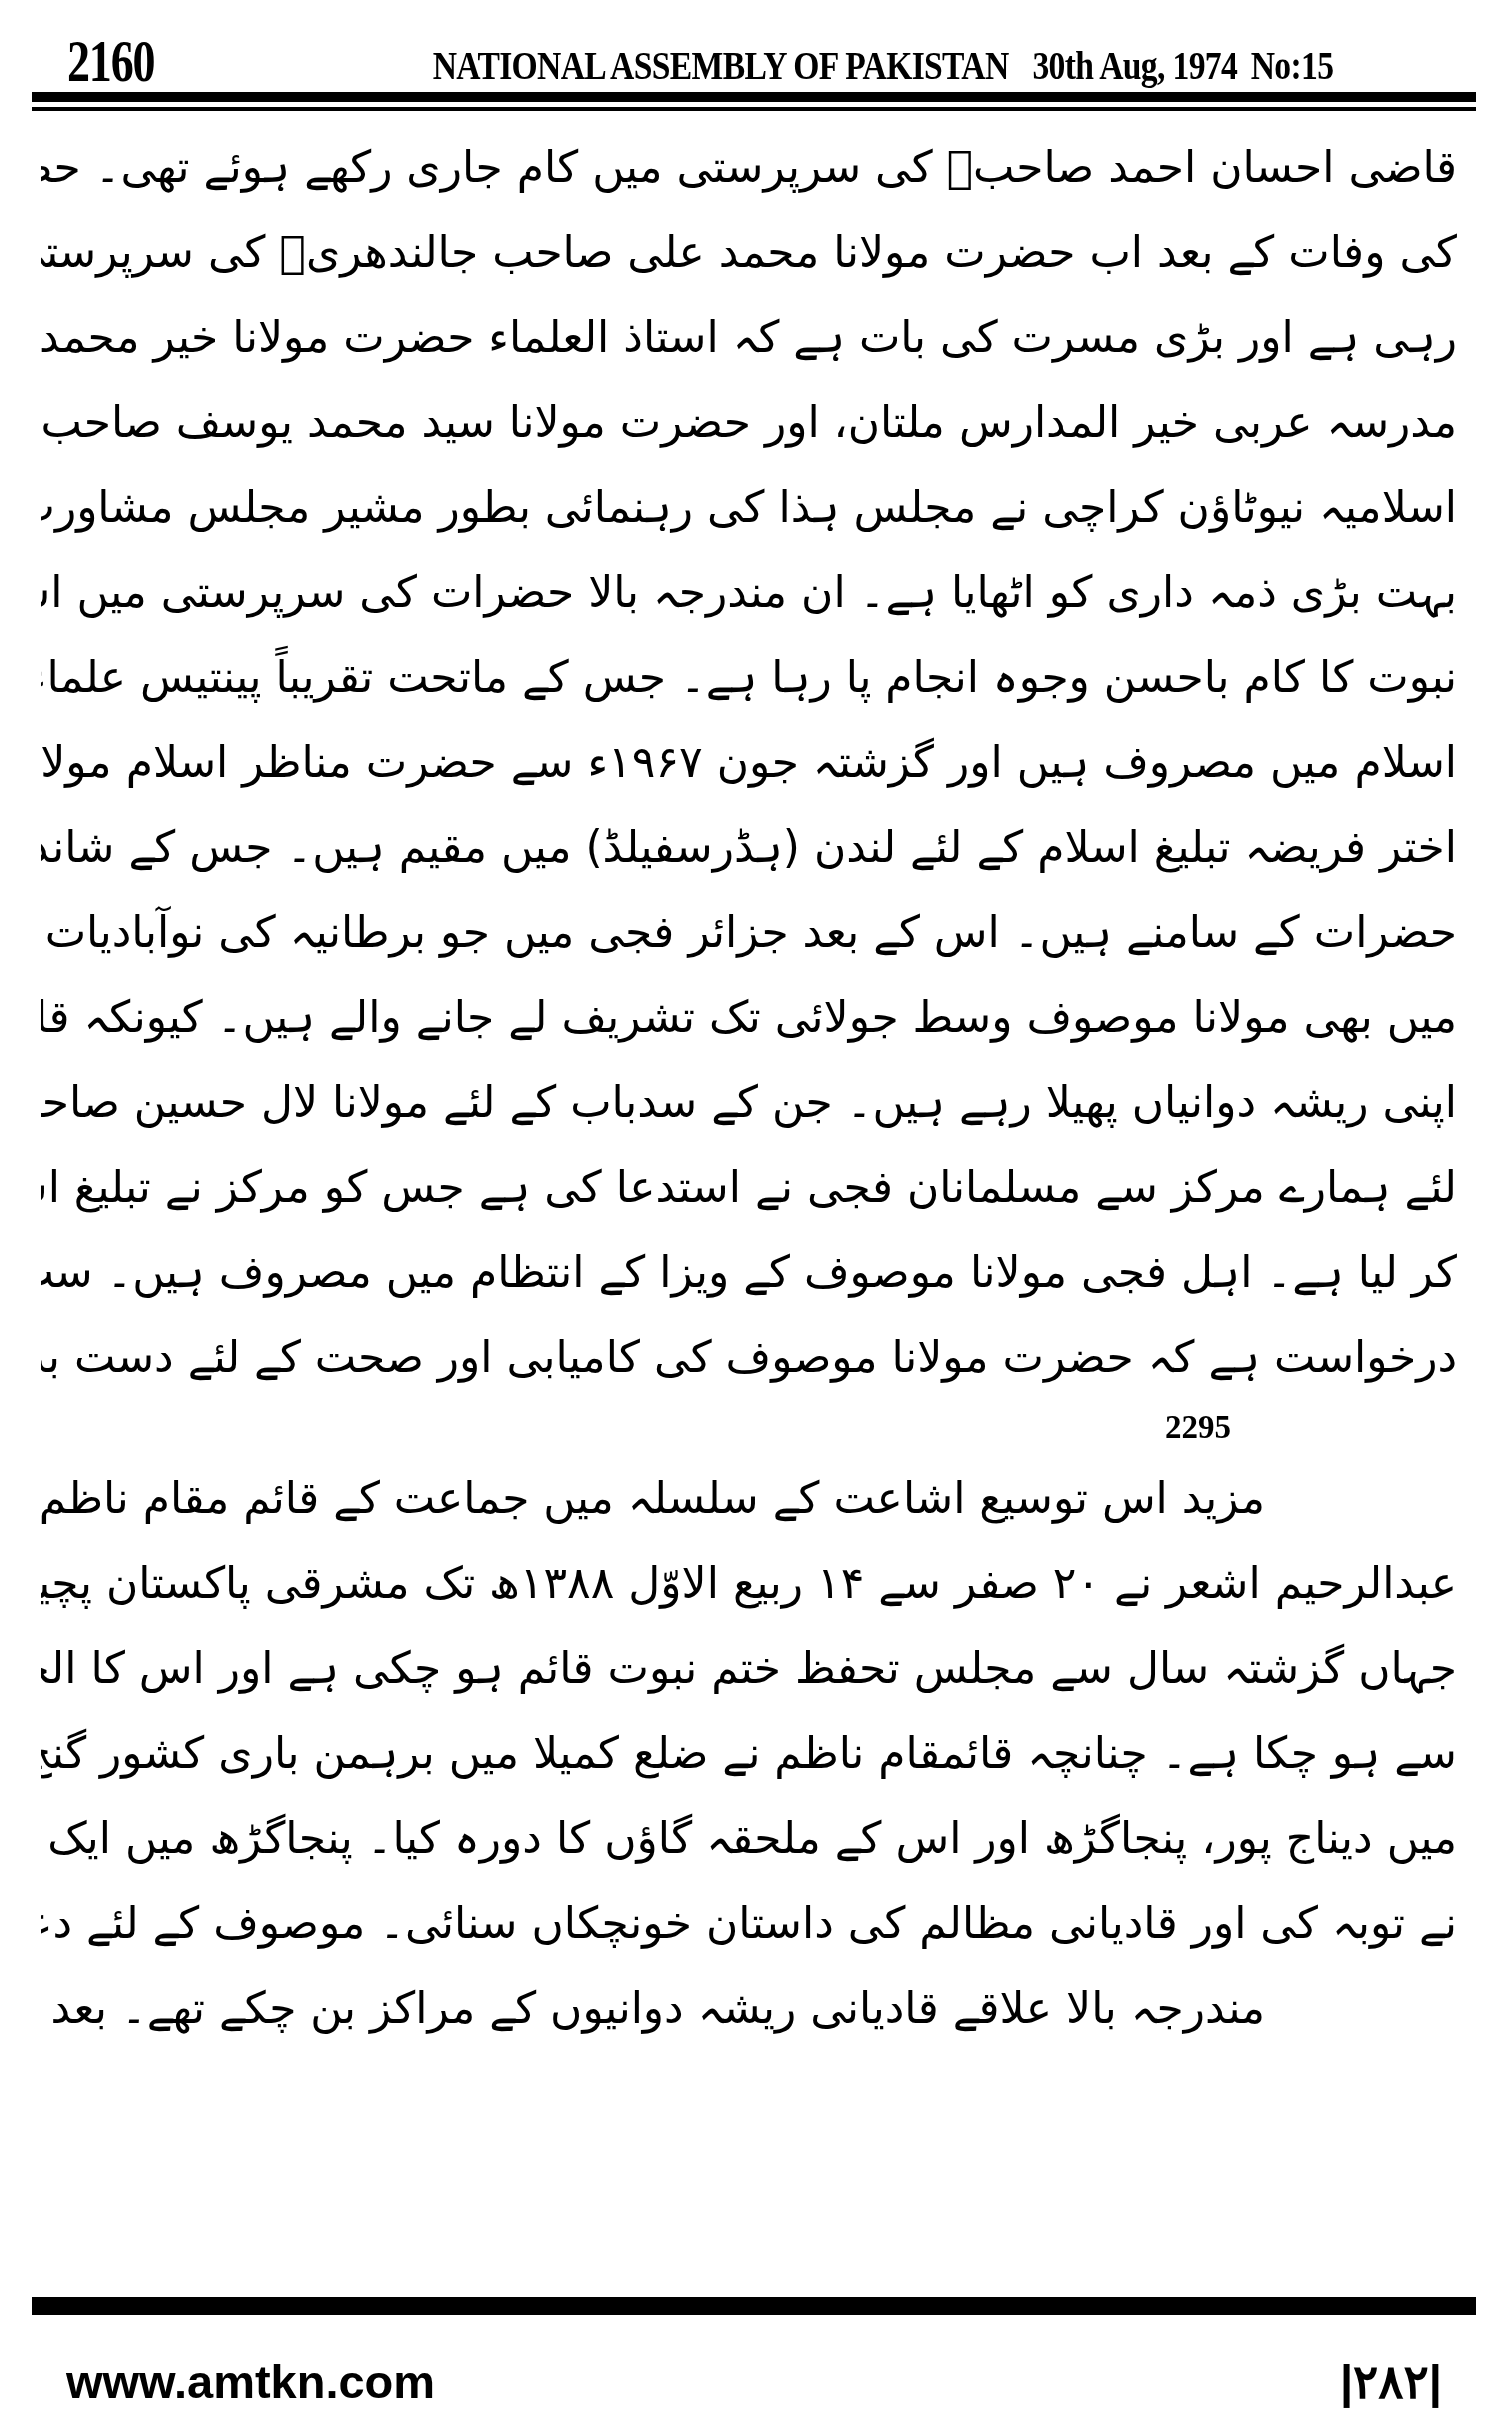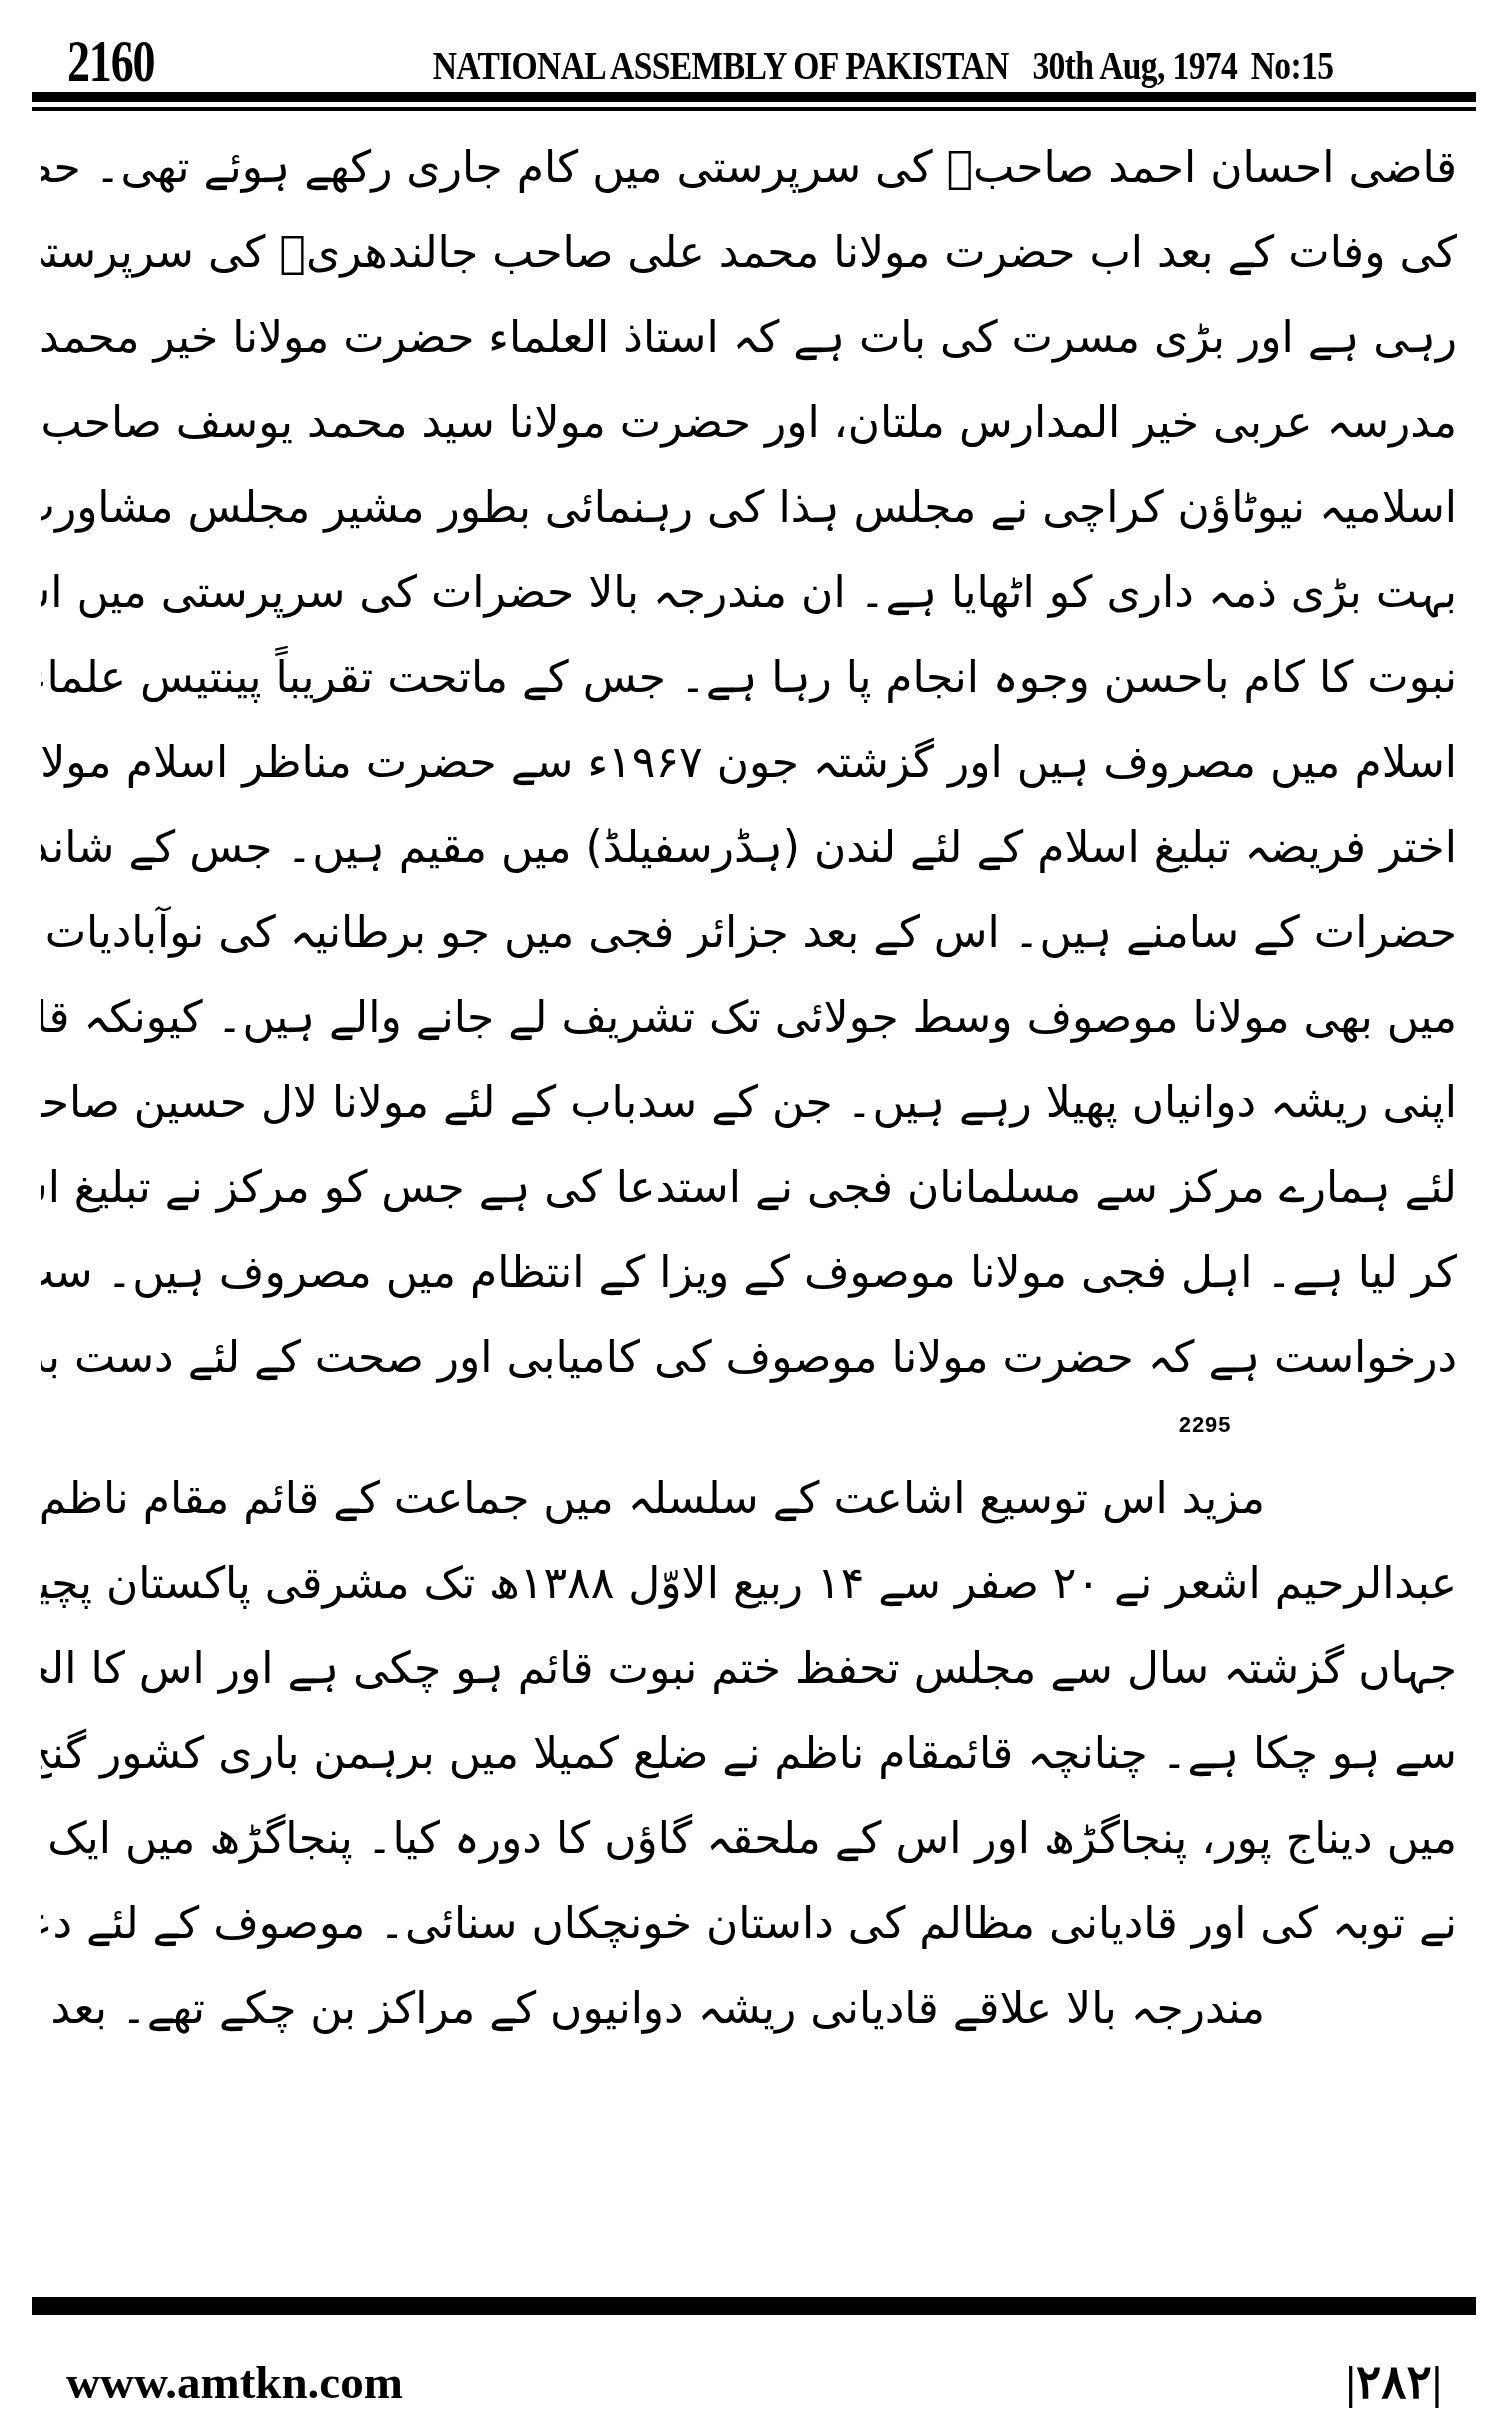--- a/index.html
+++ b/index.html
@@ -35,29 +35,29 @@
     font-size:44px;height:85px;line-height:85px;
     text-align:justify;text-align-last:justify;
     white-space:nowrap;overflow:hidden;
   }
   .line.para-end{text-align:right;text-align-last:right;}
   .line.para-start{padding-right:192px;}
   .line.short{text-align:right;text-align-last:right;padding-right:256px;padding-left:302px;}
   .line.footnote{
     direction:ltr;height:56px;line-height:56px;
     text-align:right;text-align-last:right;padding-right:226px;
-    font-family:Liberation Mono, monospace;font-weight:bold;font-size:22px;
+    font-family:Liberation Serif, serif;font-weight:bold;font-size:33px;
   }
   
   .footer-bar{position:absolute;top:2297px;left:32px;right:32px;height:18px;background:#000;}
   .ftr{
     position:absolute;top:2324px;left:0;width:100%;
     display:flex;justify-content:space-between;align-items:baseline;
     padding:0 66px;box-sizing:border-box;
-    font-family:Liberation Serif, serif;font-weight:bold;font-size:47px;line-height:60px;
+    font-family:Liberation Sans, sans-serif;font-weight:bold;font-size:47px;line-height:60px;
   }
   .ftr .mark{letter-spacing:3px;margin-top:28px;}
 </style>
 </head>
 <body>
 
 <div class="page">
 
   <div class="hdr">
     <div class="page-num">2160</div>

